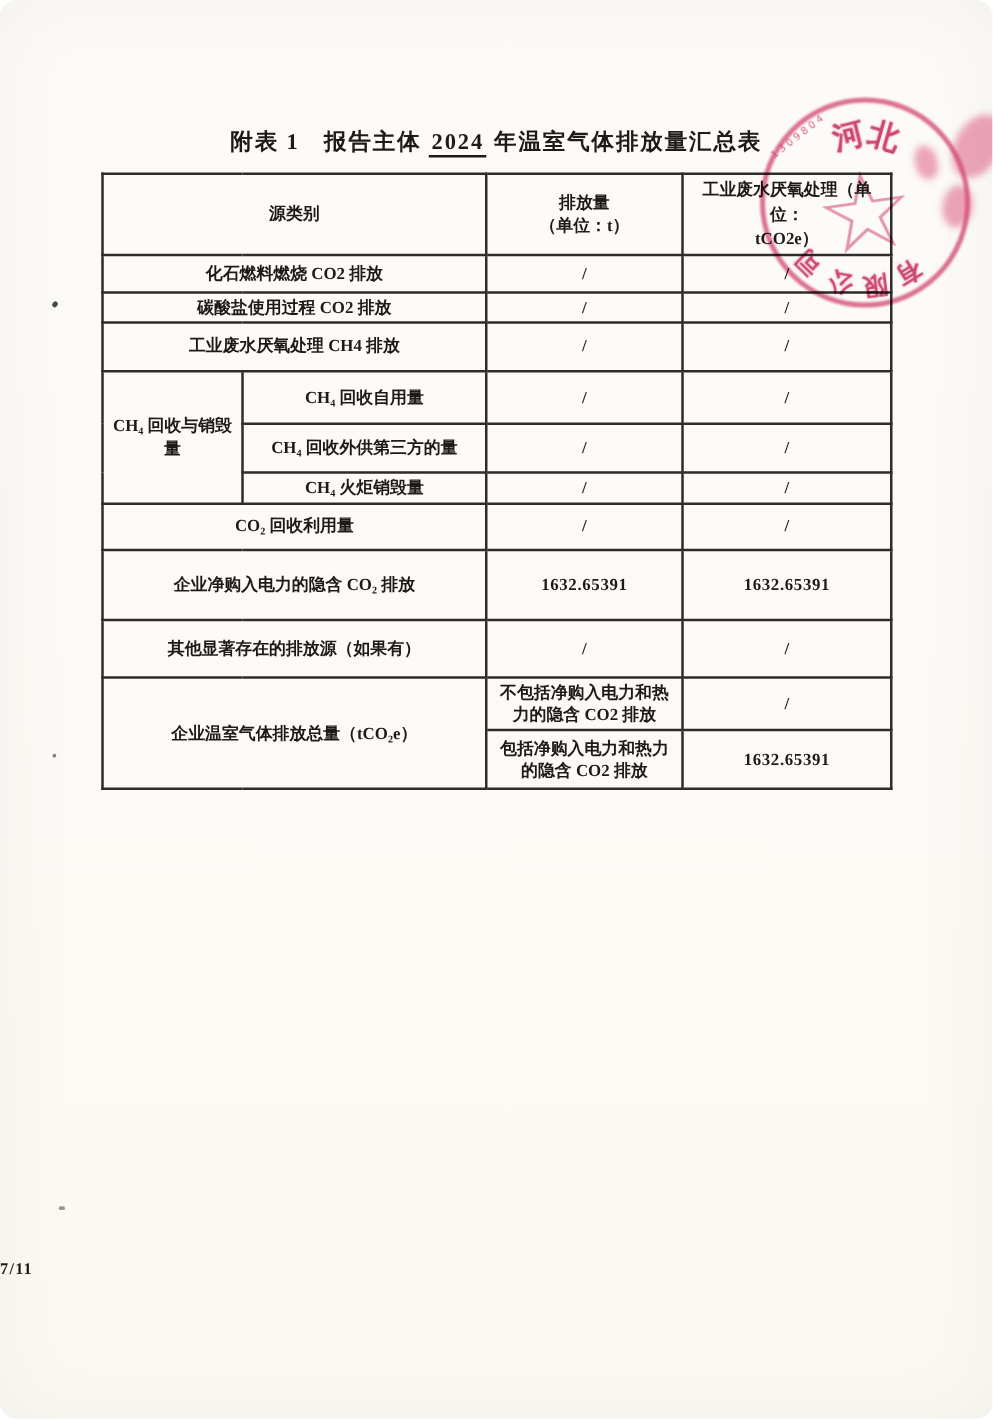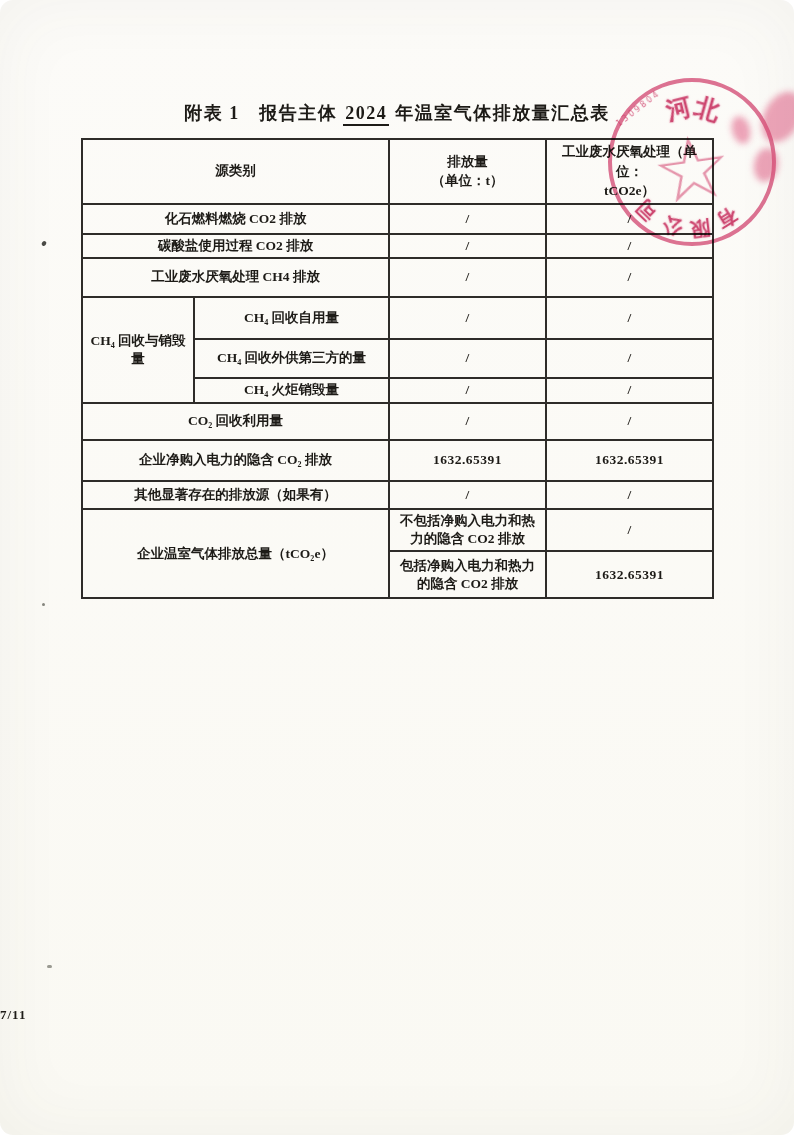--- a/index.html
+++ b/index.html
@@ -142,26 +142,26 @@
         <td>CH₄ 火炬销毁量</td>
         <td class="slash">/</td>
         <td class="slash">/</td>
       </tr>
 
       <tr style="height:37px">
         <td colspan="2">CO₂ 回收利用量</td>
         <td class="slash">/</td>
         <td class="slash">/</td>
       </tr>
-      <tr style="height:41px">
+      <tr style="height:56px">
         <td colspan="2">企业净购入电力的隐含 CO₂ 排放</td>
         <td class="val">1632.65391</td>
         <td class="val">1632.65391</td>
       </tr>
-      <tr style="height:28px">
+      <tr style="height:46px">
         <td colspan="2">其他显著存在的排放源（如果有）</td>
         <td class="slash">/</td>
         <td class="slash">/</td>
       </tr>
 
       <tr style="height:38px">
         <td colspan="2" rowspan="2">企业温室气体排放总量（tCO₂e）</td>
         <td class="sub">不包括净购入电力和热力的隐含 CO2 排放</td>
         <td class="slash">/</td>
       </tr>

